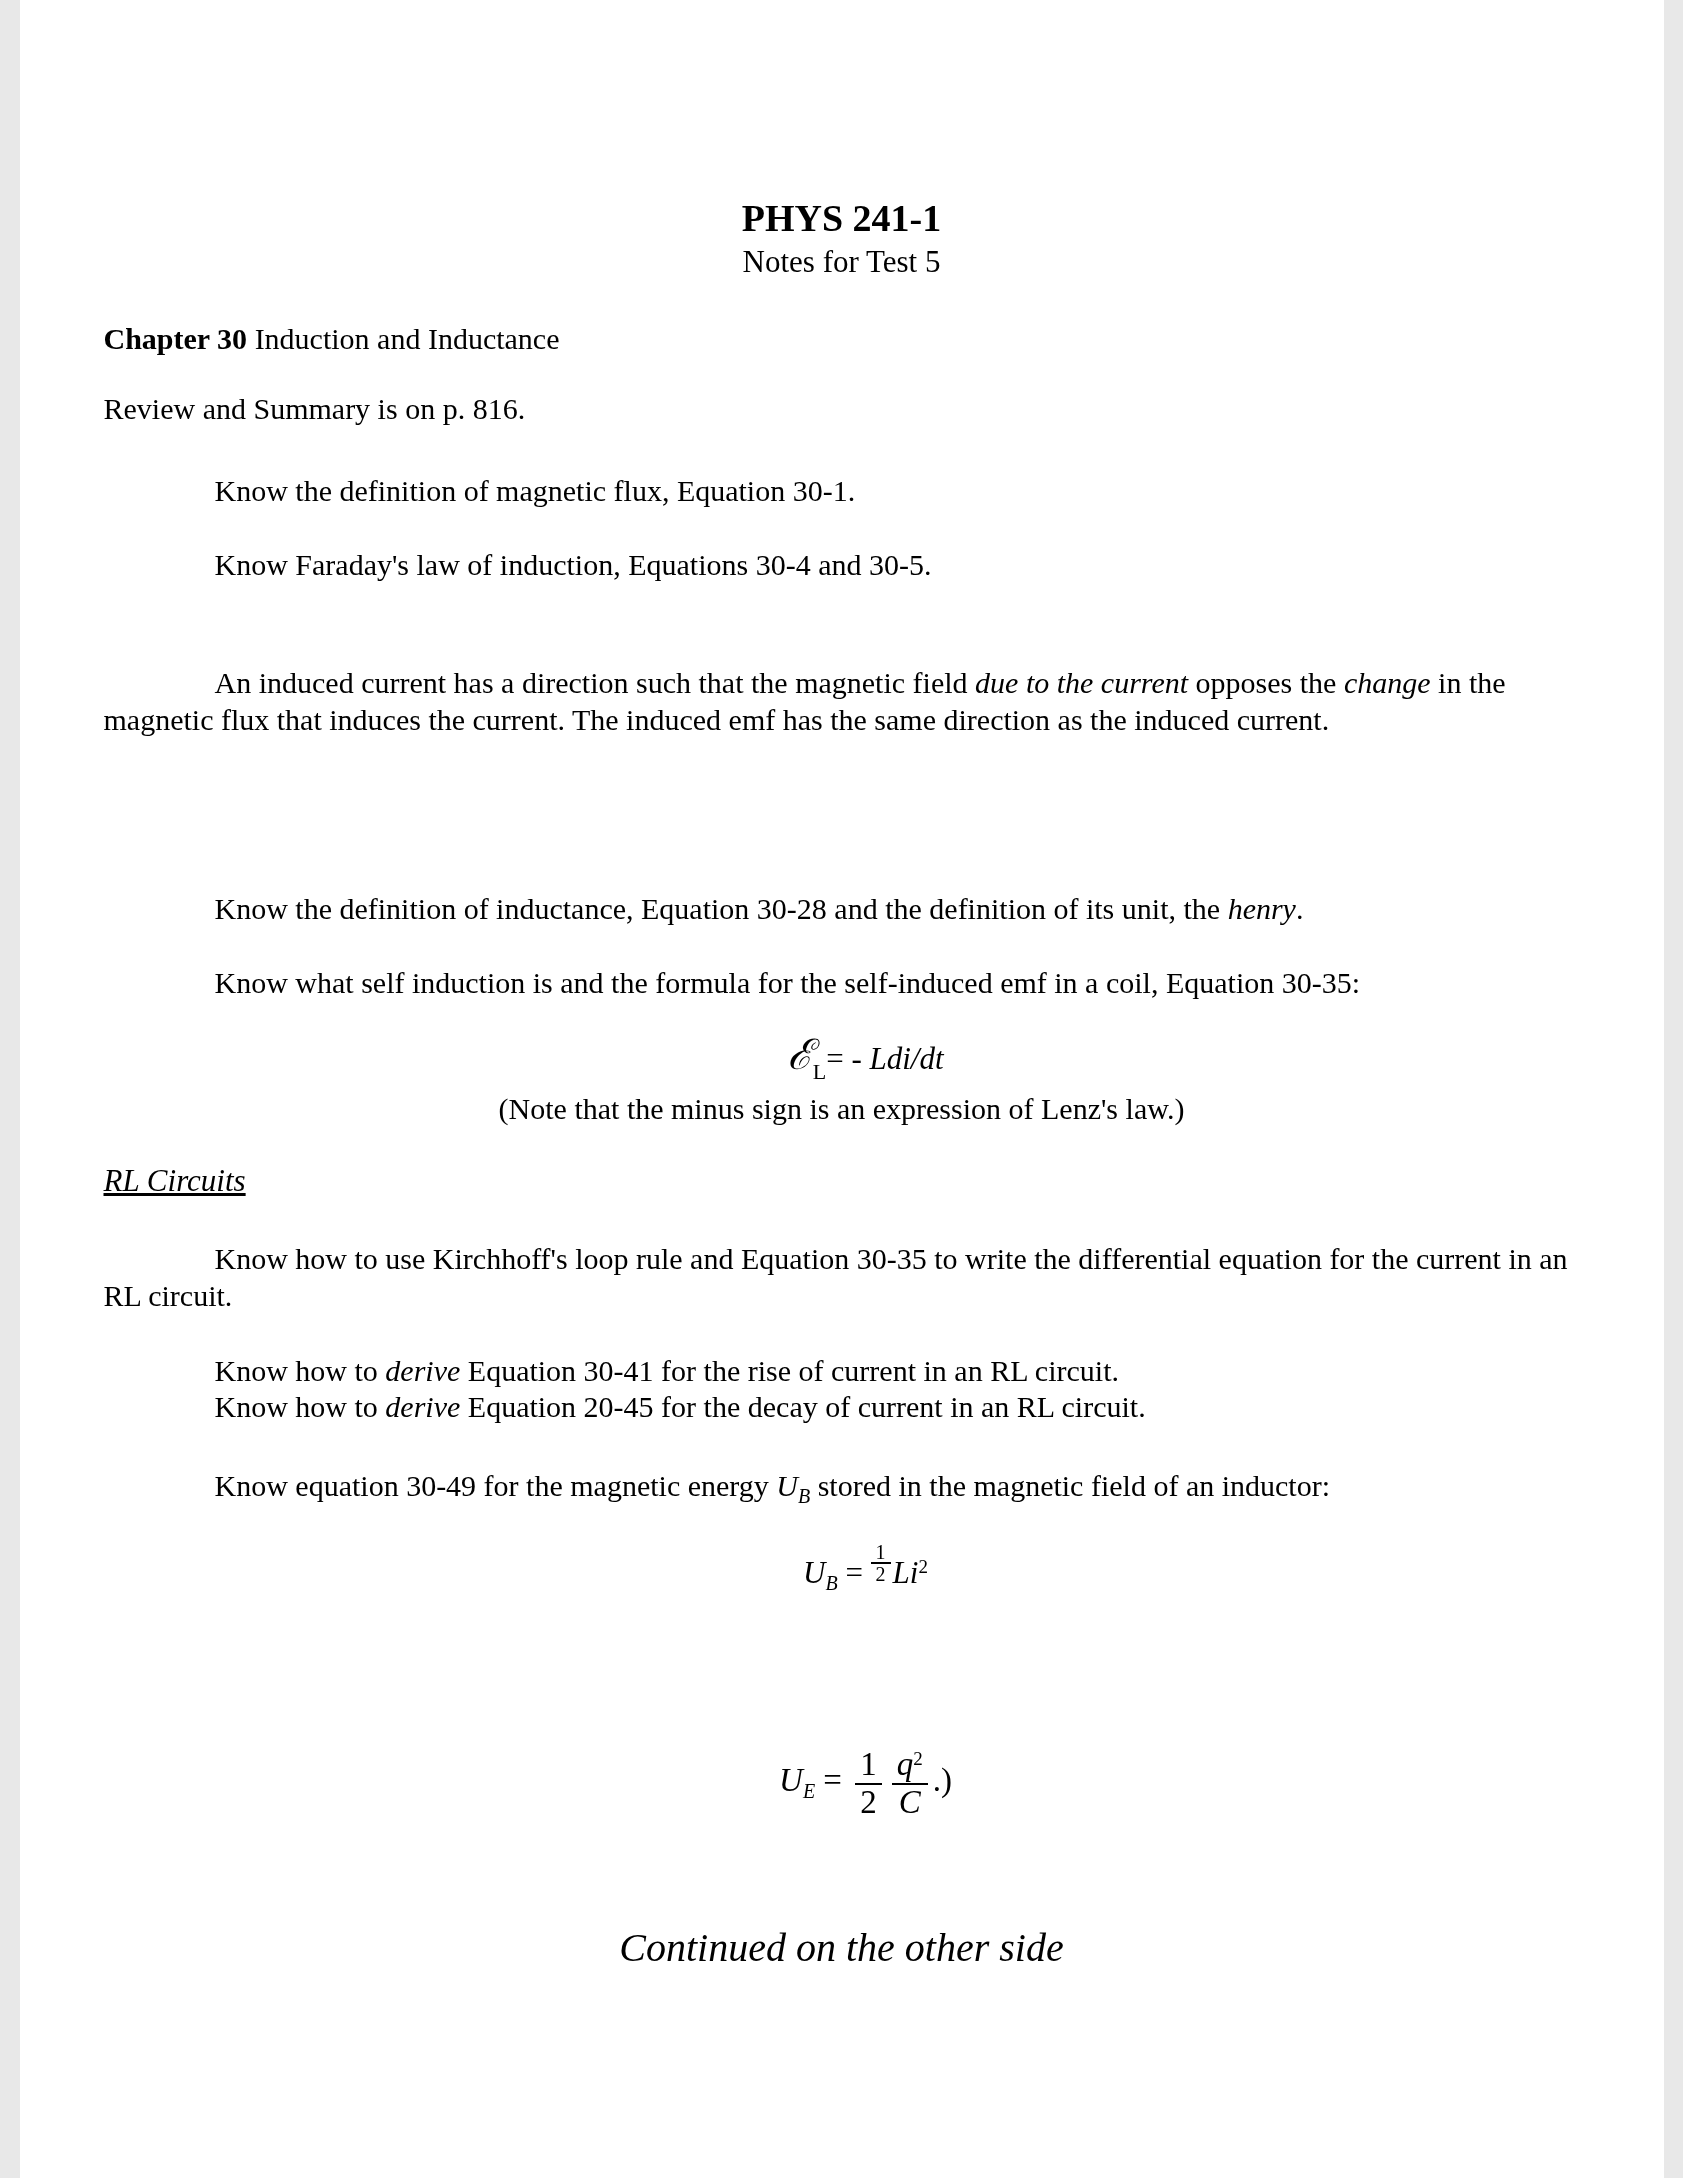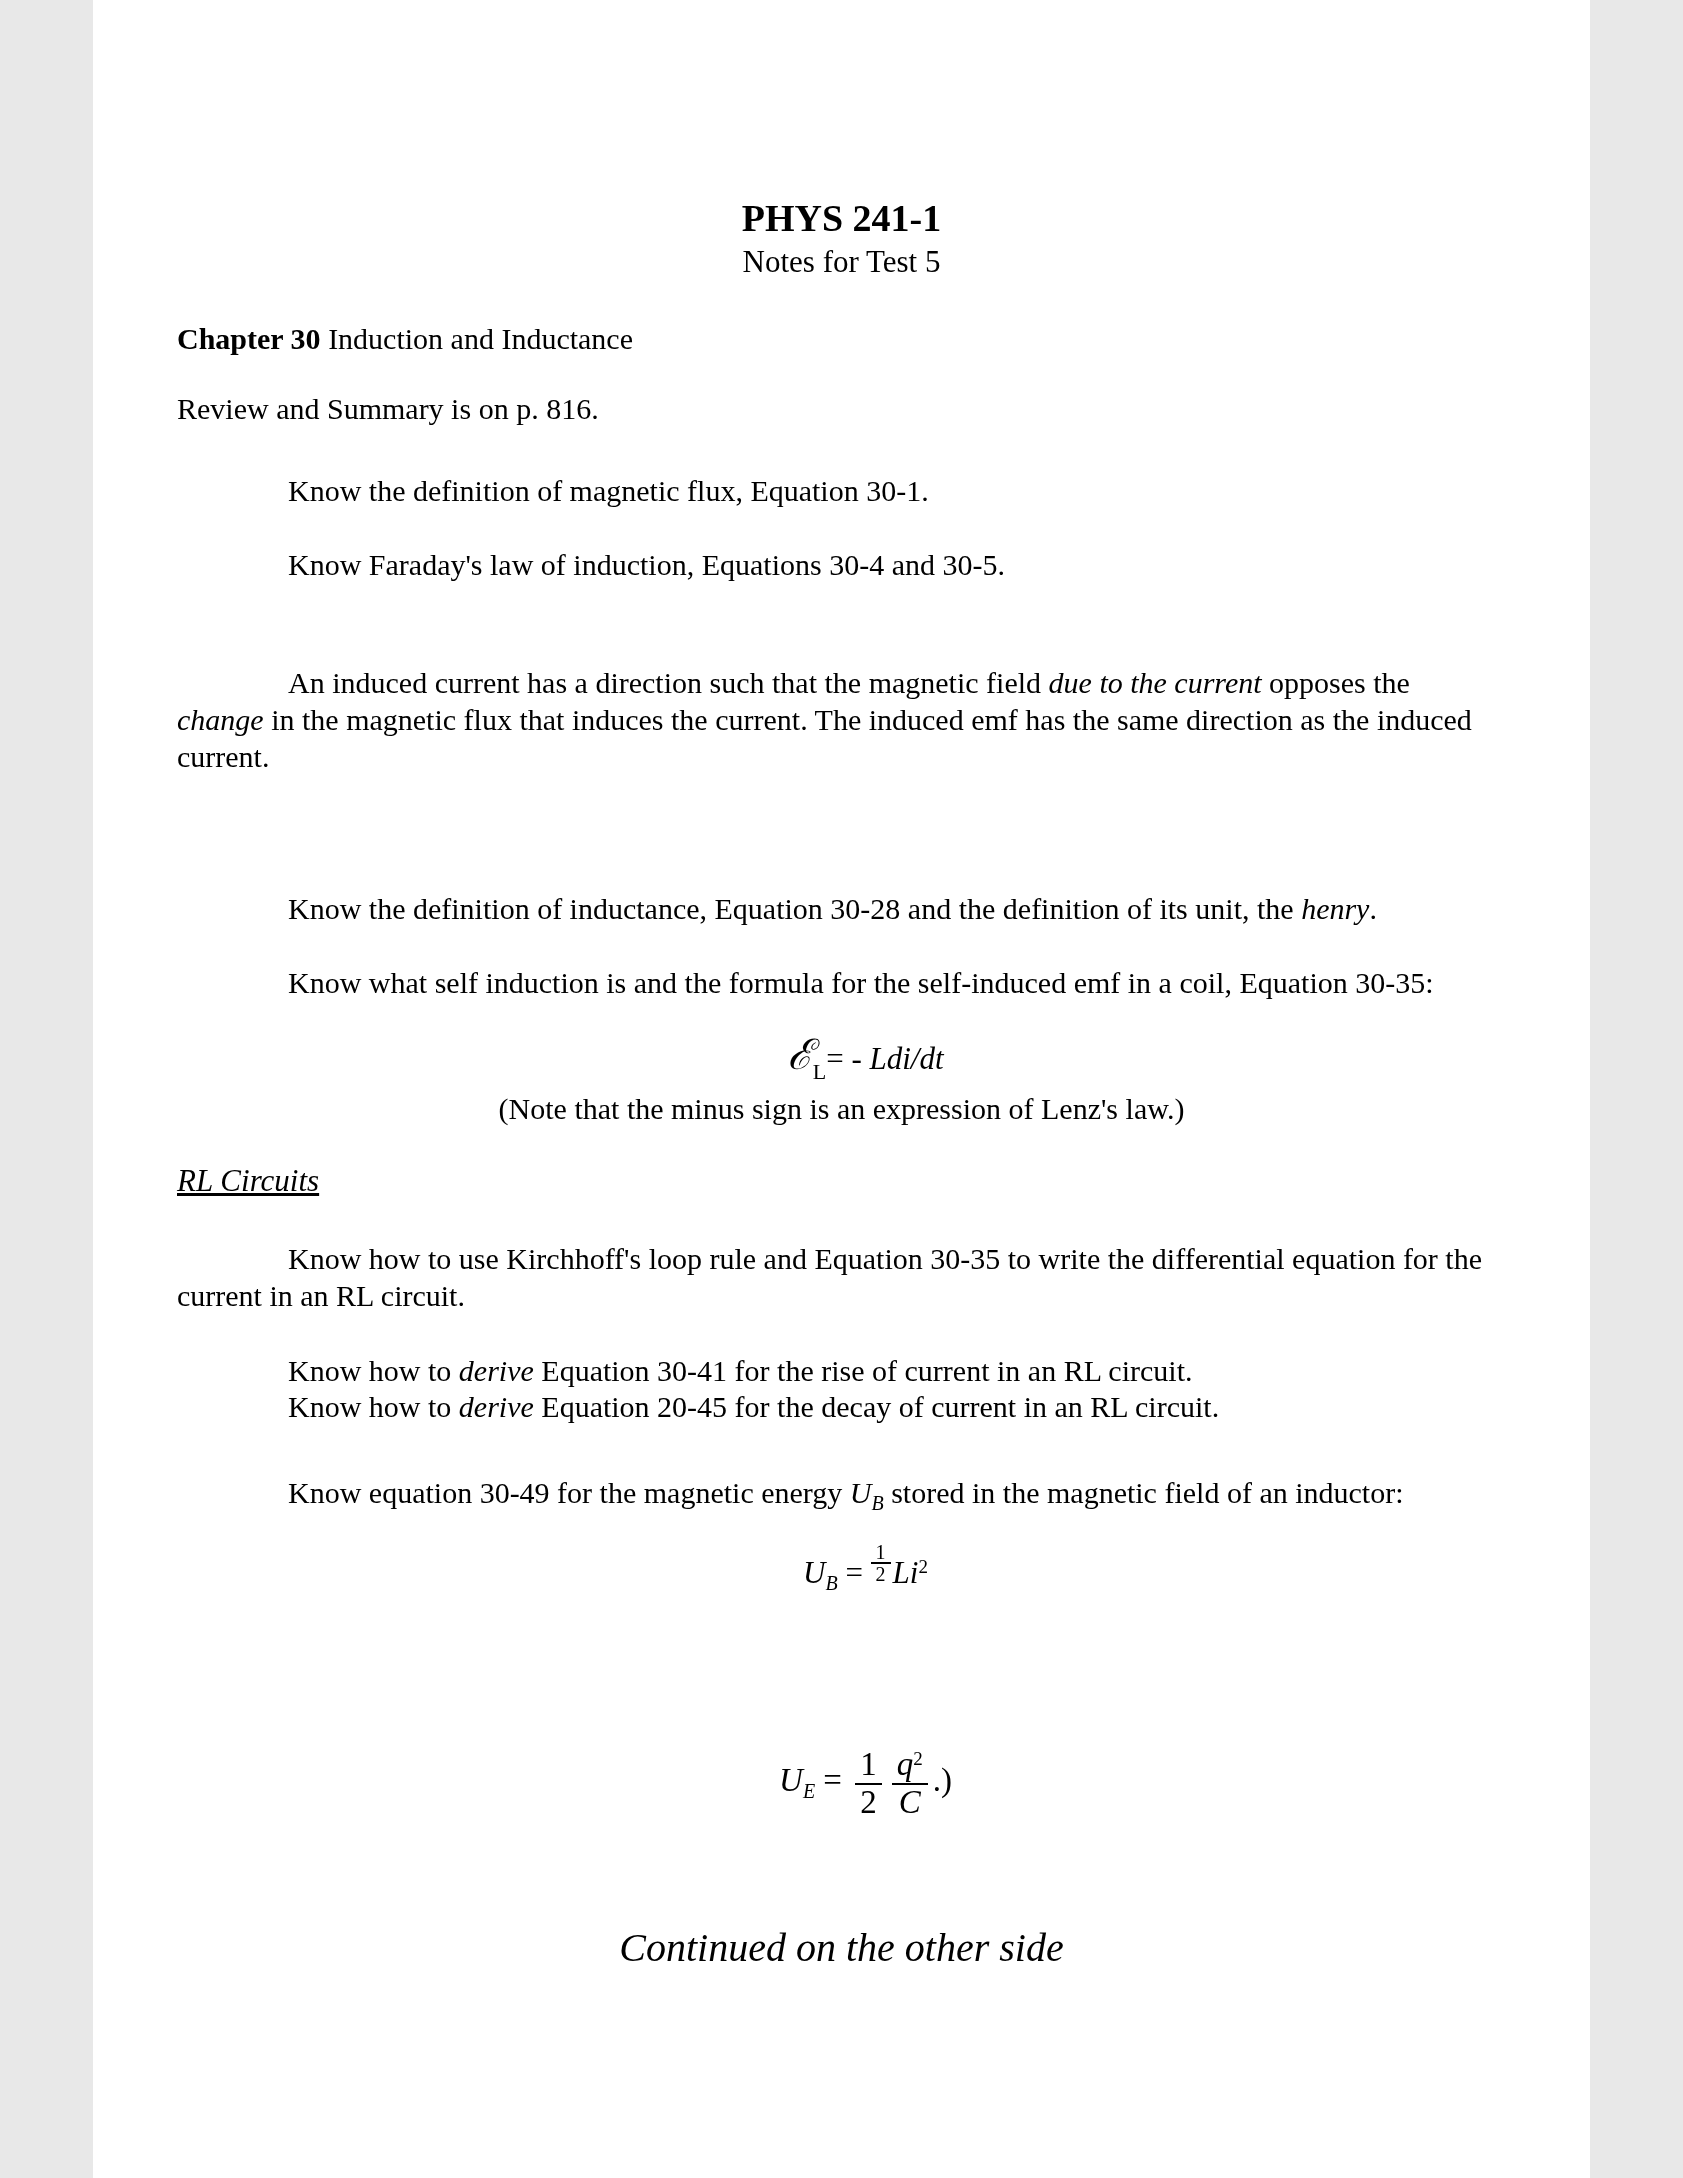--- a/index.html
+++ b/index.html
@@ -1,18 +1,18 @@
 <!DOCTYPE html>
 <html><head>
 <meta charset="utf-8">
 <style>
   html, body { margin: 0; padding: 0; background: #e8e8e8; }
   .page {
     position: relative;
-    width: 1497px;
+    width: 1644px;
     height: 2178px;
     margin: 0 auto;
     background: #ffffff;
     color: #000000;
     font-family: "Liberation Serif", "DejaVu Serif", serif;
     font-size: 30px;
     overflow: hidden;
   }
   .abs { position: absolute; }
   p { margin: 0; line-height: 37px; }
@@ -94,21 +94,21 @@
     <span>Know how to use Kirchhoff's loop rule and Equation 30-35 to write the differential equation for the current in an RL circuit.</span>
   </p>
 
   <p class="abs ind" style="top:1352px;">
     <span>Know how to </span><em>derive</em><span> Equation 30-41 for the rise of current in an RL circuit.</span>
   </p>
   <p class="abs ind" style="top:1388px;">
     <span>Know how to </span><em>derive</em><span> Equation 20-45 for the decay of current in an RL circuit.</span>
   </p>
 
-  <p class="abs ind" style="top:1467px;margin-top:7px;">
+  <p class="abs ind" style="top:1467px;">
     <span>Know equation 30-49 for the magnetic energy </span><em>U</em><sub class="it">B</sub><span> stored in the magnetic field of an inductor:</span>
   </p>
 
   <div class="abs center eq" style="top:1542px;">
     <em>U</em><sub class="it">B</sub>
     <span>=</span>
     <span class="frac frac-small"><span class="num">1</span><span class="den">2</span></span><em>Li</em><sup>2</sup>
   </div>
 
 

